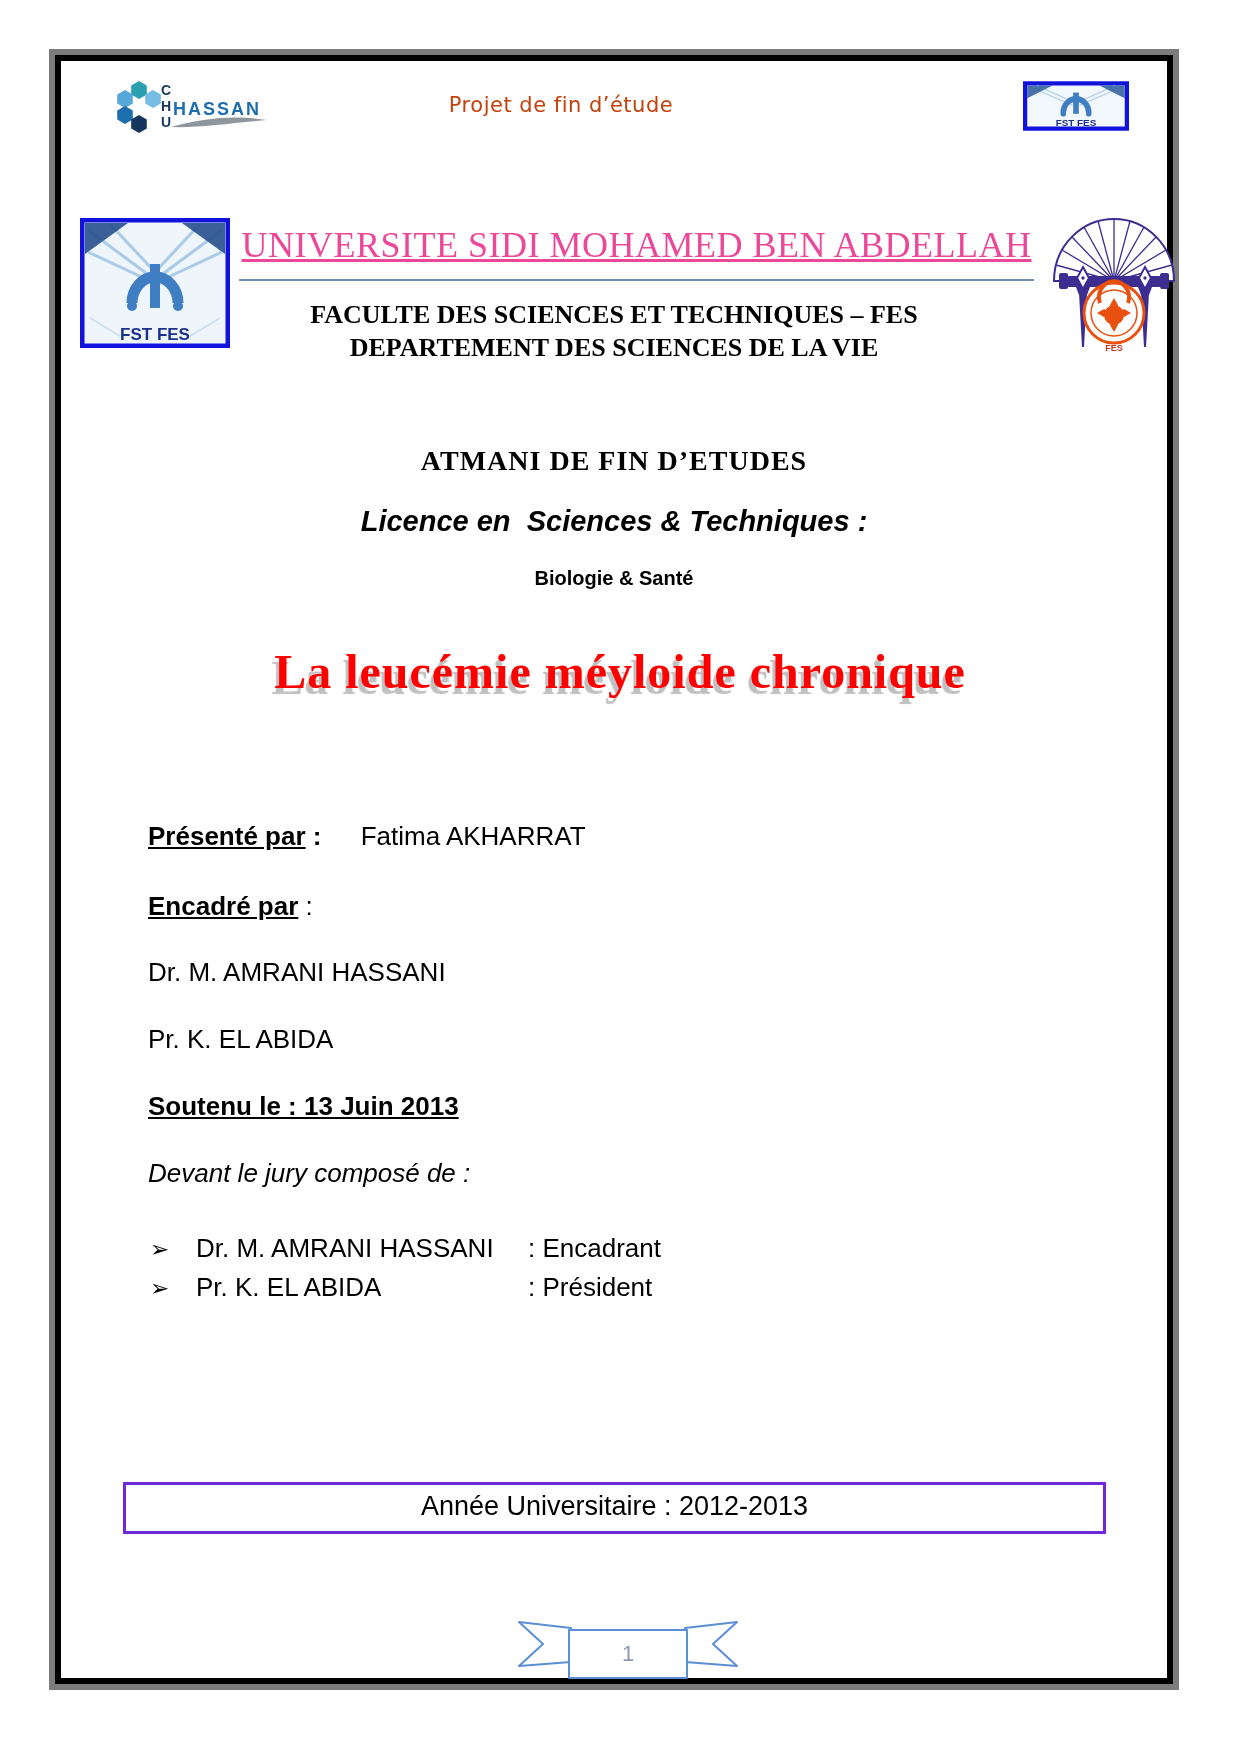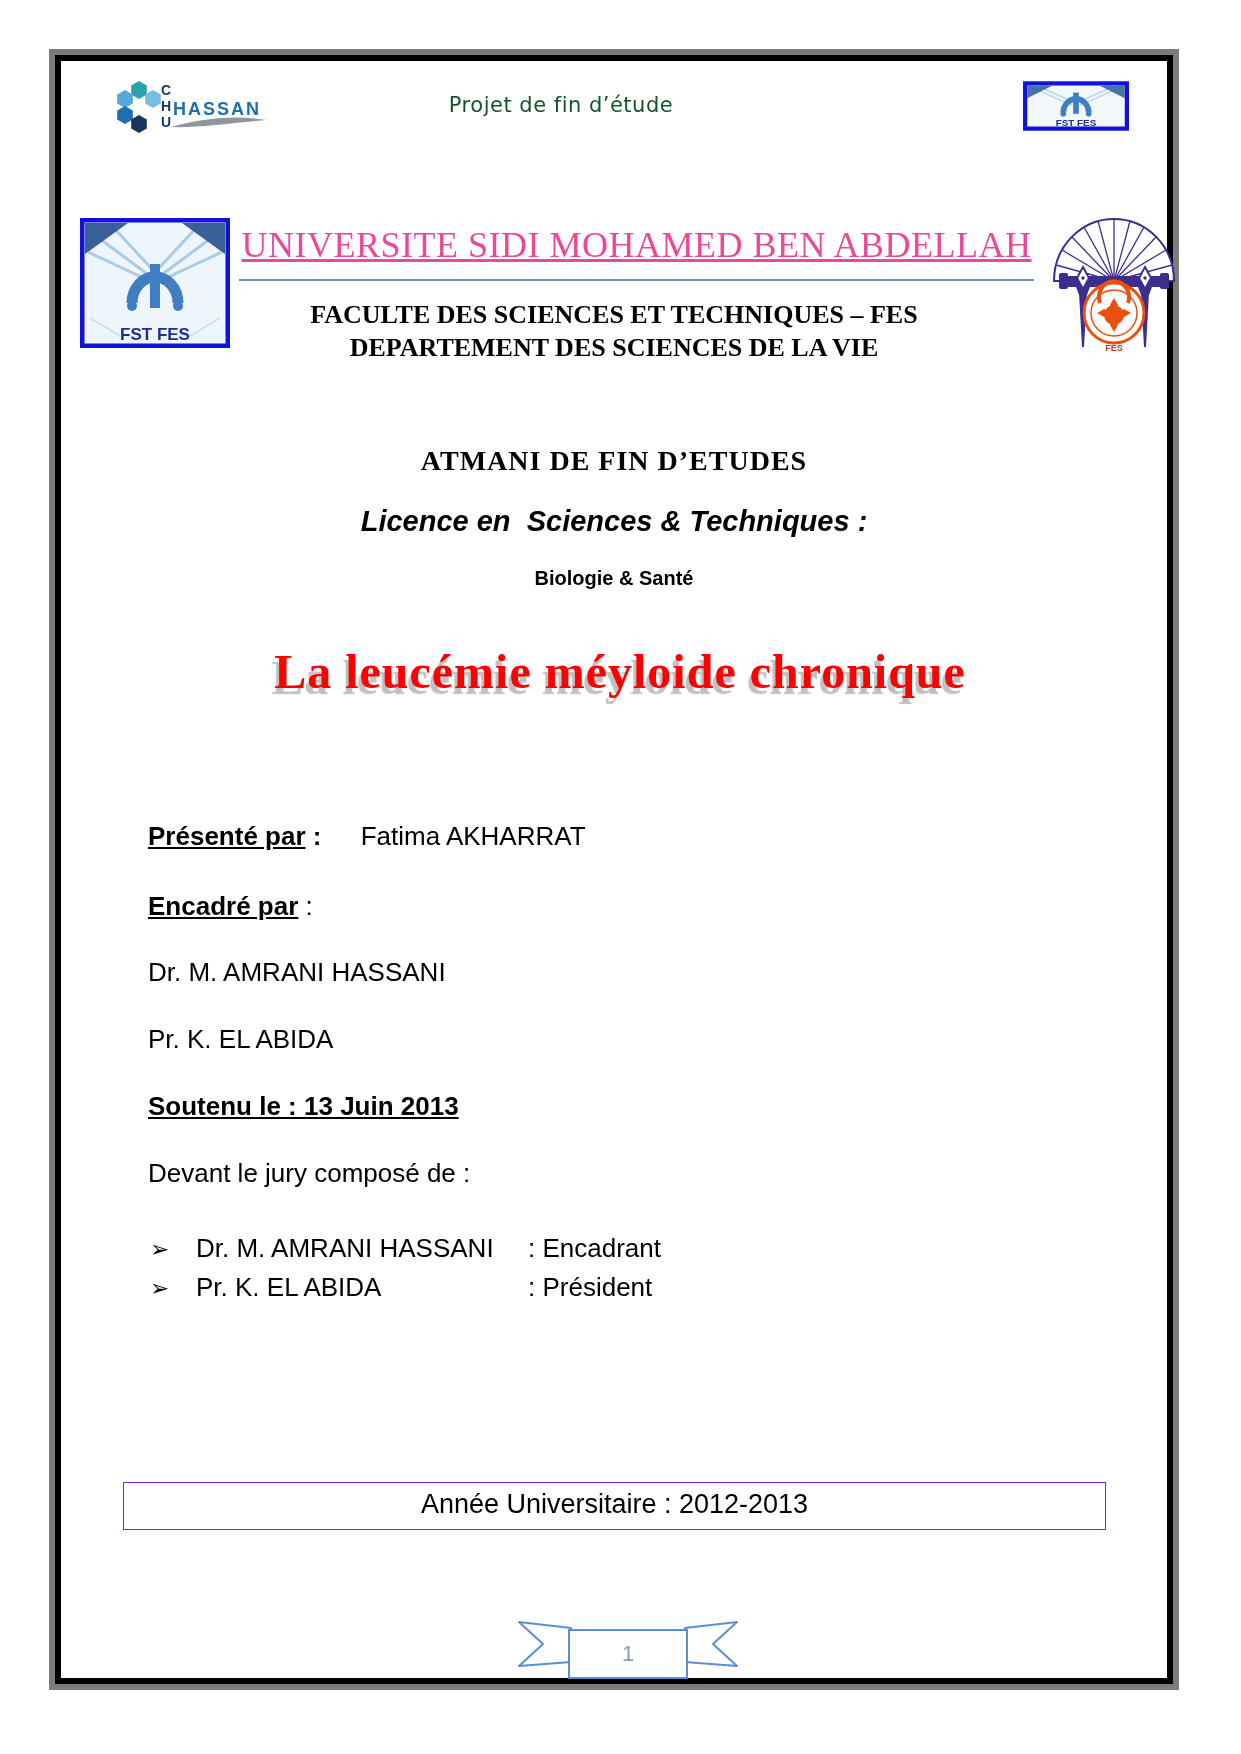--- a/index.html
+++ b/index.html
@@ -9,21 +9,21 @@
     font-family:"Liberation Sans", sans-serif; color:#000;
   }
   .frame {
     position:absolute; left:55px; top:55px; width:1118px; height:1629px;
     background:#fff; border:6px solid #000; outline:6px solid #7c7c7c;
   }
   .abs { position:absolute; }
 
   
   .hdr-title { position:absolute; top:32px; left:240px; width:520px; text-align:center;
-    font-size:21px; letter-spacing:.5px; color:#14532d; font-family:"DejaVu Sans", sans-serif; }
+    font-size:21px; letter-spacing:.5px; color:#c2410c; font-family:"DejaVu Sans", sans-serif; }
 
   
   .univ-block { position:absolute; top:163px; left:178px; width:795px; text-align:center;
     border-bottom:2px solid #6d8eb5; padding-bottom:13px; }
   .univ-text { font-family:"Liberation Serif", serif; font-size:36px; color:#ec4899;
     text-decoration:underline; letter-spacing:.5px; }
   .fac-block { position:absolute; top:237px; left:0; width:100%; text-align:center;
     font-family:"Liberation Serif", serif; font-weight:bold; font-size:26px; line-height:33px; }
   .fac-block div { }
 
@@ -38,27 +38,27 @@
     font-family:"Liberation Serif", serif; font-weight:bold; font-size:48px; letter-spacing:1px;
     color:#ff0000; text-shadow:-3px 6px 1px #c0c0c0;padding-left:12px; }
 
   
   .body-block { position:absolute; left:87px; top:752px; width:990px; font-size:26px; }
   .row { position:absolute; left:0; white-space:nowrap; }
   .bu { font-weight:bold; text-decoration:underline; }
   .b  { font-weight:bold; }
   .name-after { display:inline-block; margin-left:32px; }
   .r1 { top:8px; }  .r2 { top:78px; } .r3 { top:144px; } .r4 { top:211px; }
-  .r5 { top:278px; } .r6 { top:345px; }
+  .r5 { top:278px; } .r6 { top:345px;font-style:italic; }
   .jury { position:absolute; top:416px; left:2px; }
   .jury-row { height:39px; line-height:39px; white-space:nowrap; }
   .jury-bullet { display:inline-block; width:46px; font-size:23px; }
   .jury-name { display:inline-block; width:332px; }
 
-  .year-box { position:absolute; left:62px; top:1421px; width:983px; border:1px solid #6d28d9;
+  .year-box { position:absolute; left:62px; top:1421px; width:983px; border:3px solid #6d28d9;
     text-align:center; font-size:27px; padding:6px 0 9px 0; }
 
   .banner { position:absolute; left:452px; top:1549px; width:230px; height:72px; }
   .banner text { font-size:22px; fill:#8a9ab5; font-family:"Liberation Sans", sans-serif; }
 
   svg text { font-family:"Liberation Sans", sans-serif; }
 </style>
 </head>
 <body>
 

